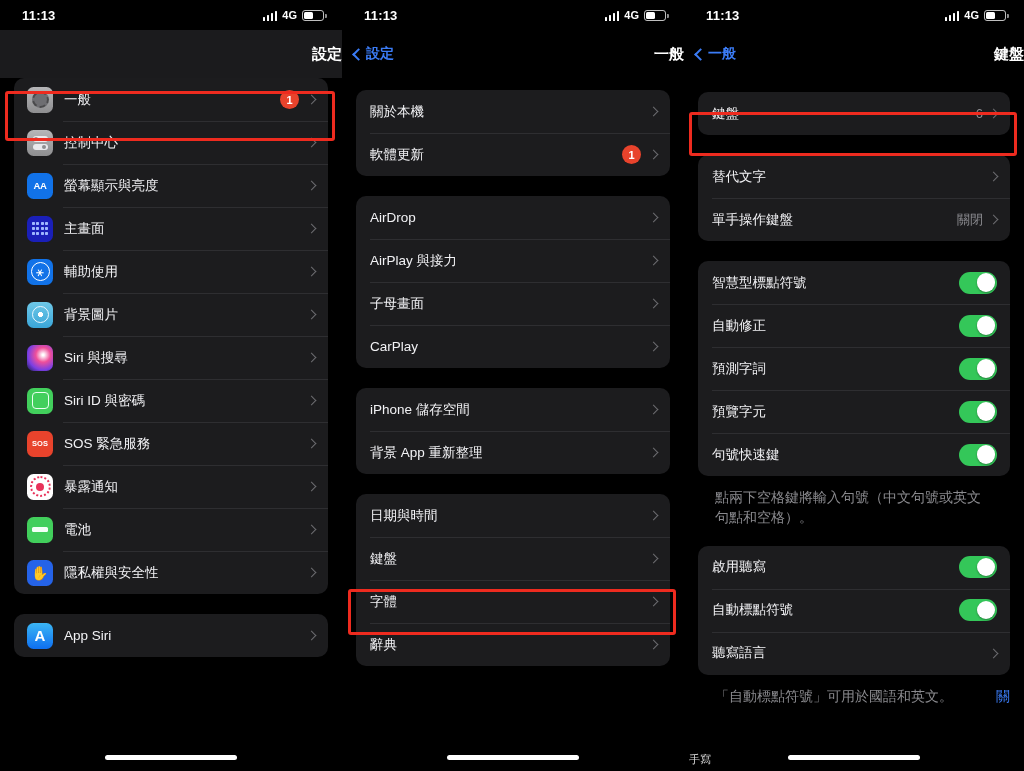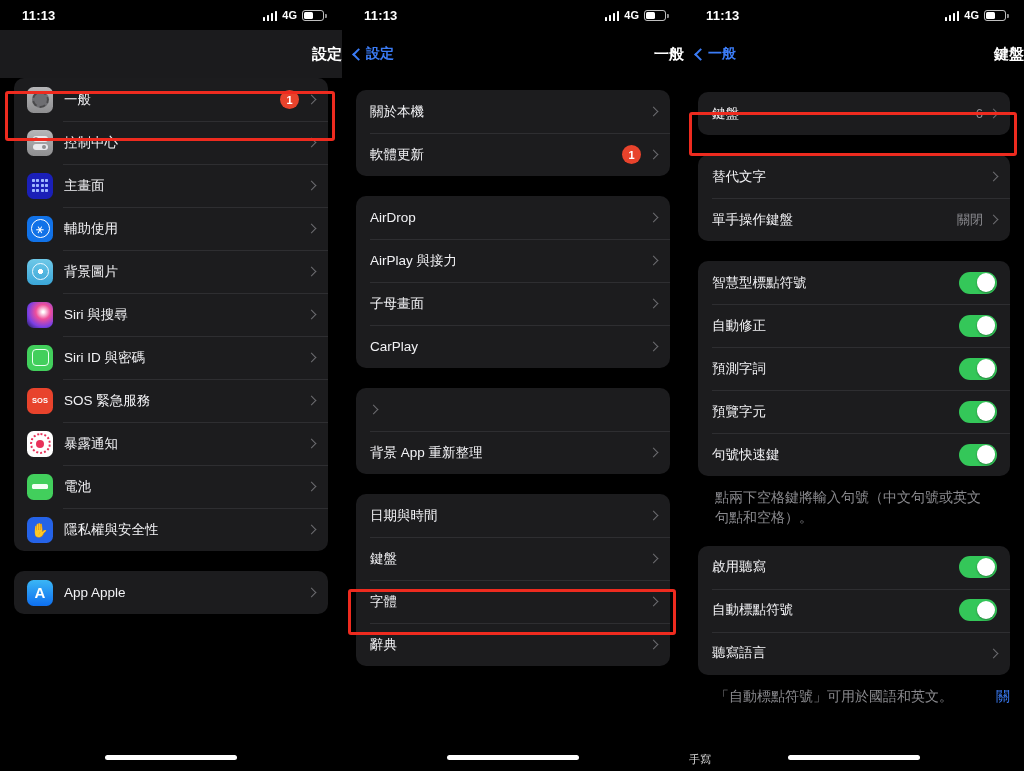--- a/index.html
+++ b/index.html
@@ -152,20 +152,25 @@
 
         <div class="row ico">
           <div class="appicon cc">
               <i></i>
               <i></i>
             </div>
           <div class="label">控制中心</div>
           <div class="chev-r"></div>
         </div>
 
+        <div class="row ico">
+          <div class="appicon aa">AA</div>
+          <div class="label">螢幕顯示與亮度</div>
+          <div class="chev-r"></div>
+        </div>
 
         <div class="row ico">
           <div class="appicon home">
             <div class="grid">
                 <s></s>
                 <s></s>
                 <s></s>
                 <s></s>
                 <s></s>
                 <s></s>
@@ -234,21 +239,21 @@
           <div class="label">隱私權與安全性</div>
           <div class="chev-r"></div>
         </div>
       </div>
 
       <div class="group">
         <div class="row ico">
           <div class="appicon appstore">
               <b>A</b>
             </div>
-          <div class="label">App Apple</div>
+          <div class="label">App Siri</div>
           <div class="chev-r"></div>
         </div>
       </div>
     </div>
 
     <div class="hl" style="left:5px; top:91px; width:330px; height:50px;"></div>
     <div class="home-ind"></div>
   </div>
 
   <div class="phone p2">
@@ -303,20 +308,21 @@
           <div class="chev-r"></div>
         </div>
         <div class="row">
           <div class="label">CarPlay</div>
           <div class="chev-r"></div>
         </div>
       </div>
 
       <div class="group">
         <div class="row">
+          <div class="label">iPhone 儲存空間</div>
           <div class="chev-r"></div>
         </div>
         <div class="row">
           <div class="label">背景 App 重新整理</div>
           <div class="chev-r"></div>
         </div>
       </div>
 
       <div class="group">
         <div class="row">

